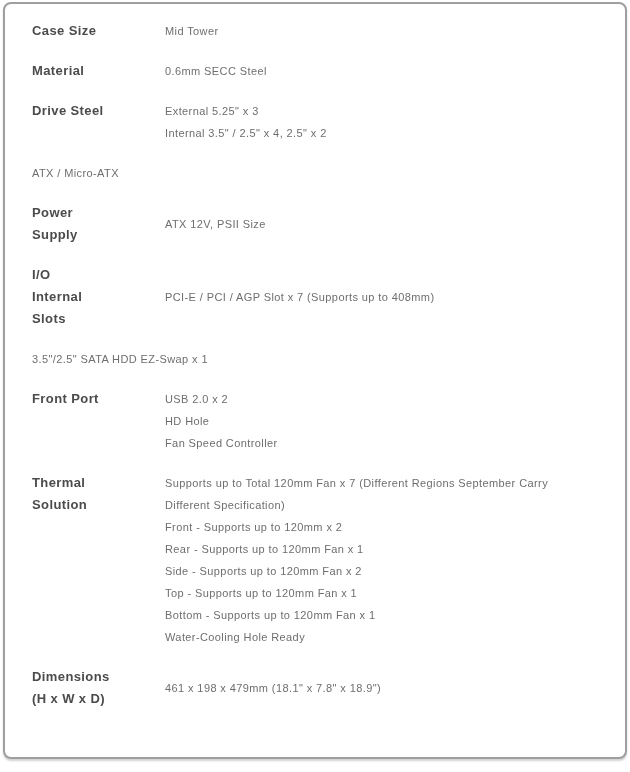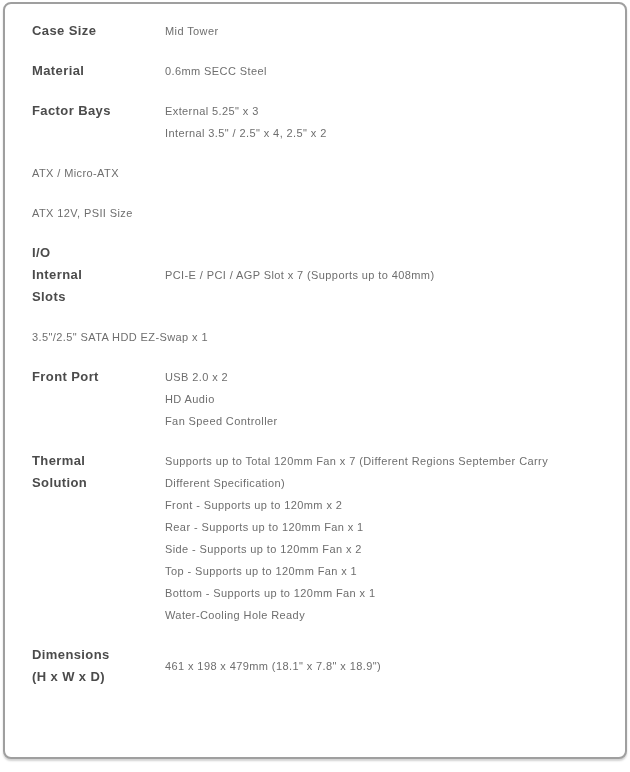--- a/index.html
+++ b/index.html
@@ -79,35 +79,39 @@
     <div class="spec-label">
             <div class="spec-label-line">Material</div>
           </div>
     <div class="spec-value">
             <div class="spec-value-line">0.6mm SECC Steel</div>
           </div>
   </div>
 
   <div class="spec-row">
     <div class="spec-label">
-            <div class="spec-label-line">Factor Bays</div>
+            <div class="spec-label-line">Drive Steel</div>
           </div>
     <div class="spec-value">
             <div class="spec-value-line">External 5.25" x 3</div>
             <div class="spec-value-line">Internal 3.5" / 2.5" x 4, 2.5" x 2</div>
           </div>
   </div>
 
   <div class="spec-row">
     <div class="spec-value">
             <div class="spec-value-line">ATX / Micro-ATX</div>
           </div>
   </div>
 
   <div class="spec-row">
+    <div class="spec-label">
+            <div class="spec-label-line">Power</div>
+            <div class="spec-label-line">Supply</div>
+          </div>
     <div class="spec-value">
             <div class="spec-value-line">ATX 12V, PSII Size</div>
           </div>
   </div>
 
   <div class="spec-row">
     <div class="spec-label">
             <div class="spec-label-line">I/O</div>
             <div class="spec-label-line">Internal</div>
             <div class="spec-label-line">Slots</div>
@@ -122,21 +126,21 @@
             <div class="spec-value-line">3.5"/2.5" SATA HDD EZ-Swap x 1</div>
           </div>
   </div>
 
   <div class="spec-row">
     <div class="spec-label">
             <div class="spec-label-line">Front Port</div>
           </div>
     <div class="spec-value">
             <div class="spec-value-line">USB 2.0 x 2</div>
-            <div class="spec-value-line">HD Audio</div>
+            <div class="spec-value-line">HD Hole</div>
             <div class="spec-value-line">Fan Speed Controller</div>
           </div>
   </div>
 
   <div class="spec-row">
     <div class="spec-label">
             <div class="spec-label-line">Thermal</div>
             <div class="spec-label-line">Solution</div>
           </div>
     <div class="spec-value">

